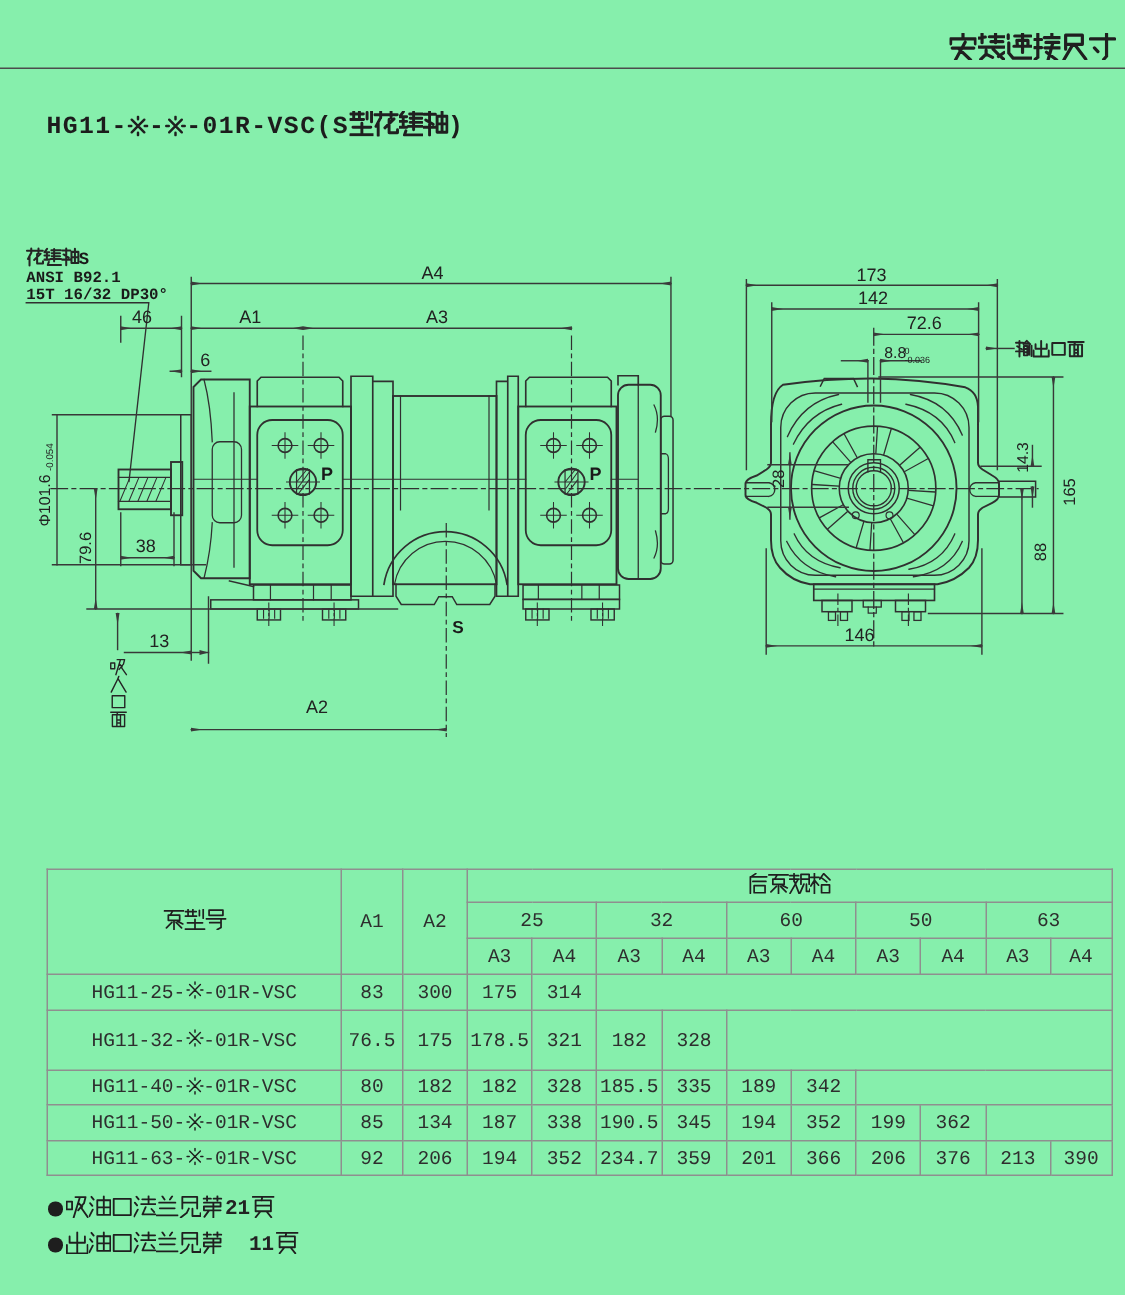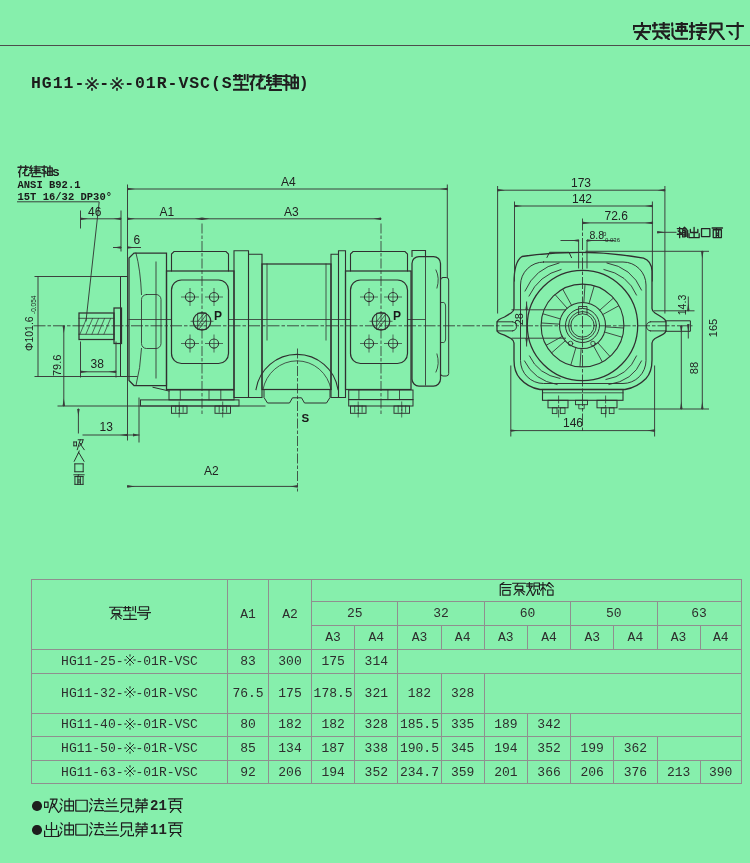--- a/index.html
+++ b/index.html
@@ -213,21 +213,21 @@
           <path d="M1.2,1.5L8.8,1.5M1.2,1.5L1.2,8.7M8.8,1.5L8.8,8.7M1.2,8.7L8.8,8.7" stroke="#1f1f1f" fill="none" stroke-width="0.82" stroke-linecap="round"></path>
         </svg><svg width="15" height="15" viewBox="0 0 10 10" style="vertical-align: -0.13em; display: inline-block;">
           <path d="M1.3,0.5L2.3,1.7M0.6,3.2L1.6,4.4M0.3,9.3L1.9,6.3M6.7,0.2L6.7,3.8M3.9,1.7L9.6,1.7M3.4,3.8L9.9,3.8M5.4,5.2L4,8.4M4,8.4L9.7,8.4M8,6L9.2,7.4" stroke="#1f1f1f" fill="none" stroke-width="0.82" stroke-linecap="round"></path>
         </svg><svg width="15" height="15" viewBox="0 0 10 10" style="vertical-align: -0.13em; display: inline-block;">
           <path d="M2.8,0.3L3.8,1.8M7.2,0.3L6.2,1.8M1.4,3.2L8.6,3.2M1.7,5.7L8.3,5.7M0.3,8.8L9.7,8.8" stroke="#1f1f1f" fill="none" stroke-width="0.82" stroke-linecap="round"></path>
         </svg><svg width="15" height="15" viewBox="0 0 10 10" style="vertical-align: -0.13em; display: inline-block;">
           <path d="M1.7,0.6L1.7,5.8M8.3,0.6L8.3,5.8M1.7,0.6L8.3,0.6M1.7,3.2L8.3,3.2M4.6,5.8L3.6,7.8M3.6,7.8L1,9.8M6.2,5.8L6.2,9.1M6.2,9.1L9.8,9.1M9.8,9.1L9.8,7.9" stroke="#1f1f1f" fill="none" stroke-width="0.82" stroke-linecap="round"></path>
         </svg><svg width="15" height="15" viewBox="0 0 10 10" style="vertical-align: -0.13em; display: inline-block;">
           <path d="M1.2,1.4L4.4,1.4M2.7,0.2L2.7,2.3M5.6,1.4L9,1.4M7.3,0.2L7.3,2.3M1.3,3.2L8.7,3.2M8.7,3.2L8.7,4.9M1.3,4.9L8.7,4.9M1.3,4.9L1.3,6.6M1.3,6.6L8.7,6.6M5.5,3.2L5.5,9.8M3.6,6.6L1.5,9.5" stroke="#1f1f1f" fill="none" stroke-width="0.82" stroke-linecap="round"></path>
         </svg></span>
-      <span class="mono" style="font-size:14px;font-weight:bold;padding:0 1px;">11</span>
+      <span class="mono" style="font-size:14px;font-weight:bold;padding:0 1px;margin-left:16px;">11</span>
       <span class="cjk" glyphs="页" gsz="15"><svg width="15" height="15" viewBox="0 0 10 10" style="vertical-align: -0.13em; display: inline-block;">
           <path d="M0.3,0.6L9.7,0.6M4.6,0.6L4.2,2.2M1.6,2.2L1.6,7M8.4,2.2L8.4,7M1.6,2.2L8.4,2.2M1.6,4.5L8.4,4.5M1.6,7L8.4,7M3.8,7L1.6,9.7M6.4,7L8.6,9.7" stroke="#1f1f1f" fill="none" stroke-width="0.82" stroke-linecap="round"></path>
         </svg></span>
     </div>
 
 <svg id="D" width="750" height="863" viewBox="0 0 750 863" fill="none" stroke-linecap="square">
 <defs>
 <marker id="ar" viewBox="0 0 8 3.2" refX="7.7" refY="1.6" markerWidth="8" markerHeight="3.2" orient="auto-start-reverse" markerUnits="userSpaceOnUse">
           <path d="M0.2,1.6 L8,0.3 L8,2.9 Z" fill="#3a3a3a" stroke="none"></path>
         </marker>

